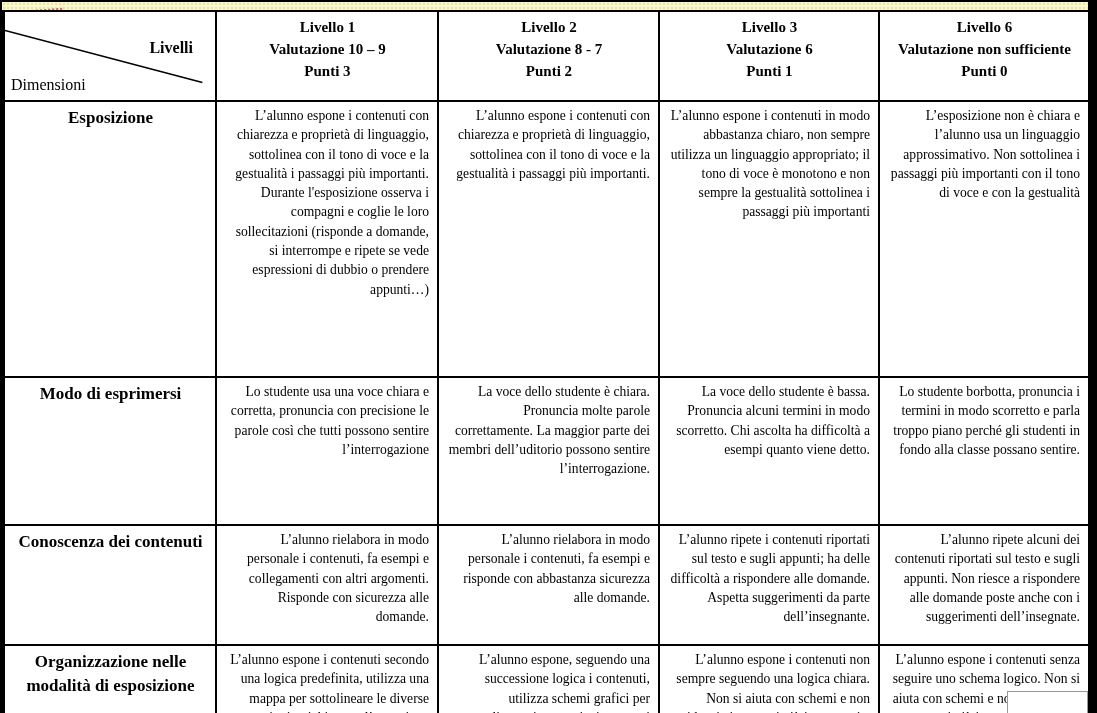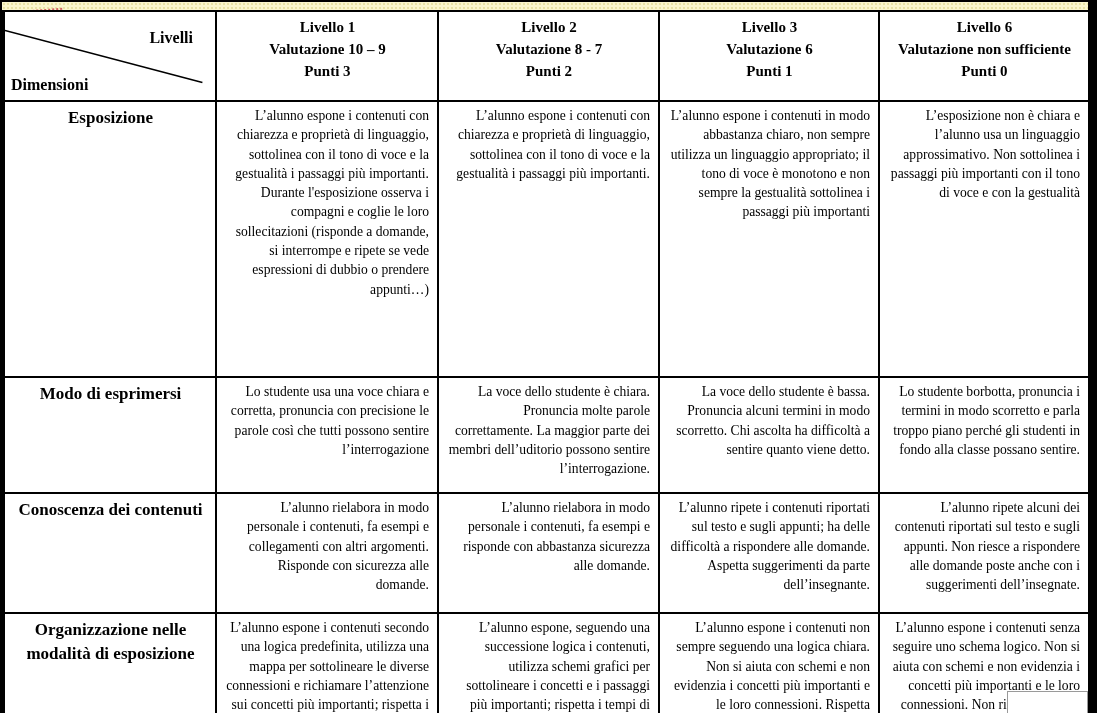--- a/index.html
+++ b/index.html
@@ -68,48 +68,48 @@
     padding: 0;
     font-weight: bold;
   }
   .corner-diagonal {
     position: absolute;
     top: 0; left: 0;
     width: 100%; height: 100%;
   }
   .corner-top-label {
     position: absolute;
-    top: 17px;
+    top: 27px;
     right: 22px;
     font-size: 16px;
     font-weight: bold;
   }
   .corner-bottom-label {
     position: absolute;
     bottom: 6px;
     left: 6px;
     font-size: 16px;
-    font-weight: bold;
+    font-weight: normal;
   }
   
   td.dim-cell {
     font-size: 17px;
     font-weight: bold;
     text-align: center;
     vertical-align: middle;
     line-height: 24px;
     padding: 4px 10px;
   }
   td.desc-cell {
     font-size: 13.6px;
     line-height: 19.3px;
     text-align: right;
   }
   tr.row-esposizione   { height: 276px; }
-  tr.row-modo          { height: 116px; }
+  tr.row-modo          { height: 148px; }
   tr.row-conoscenza    { height: 120px; }
   tr.row-organizzazione{ height: 172px; }
   .corner-box {
     position: absolute;
     left: 1007px;
     top: 691px;
     width: 79px;
     height: 24px;
     background: #fff;
     border: 1px solid #9a9a9a;
@@ -167,21 +167,21 @@
       <td class="desc-cell">L’alunno espone i contenuti con chiarezza e proprietà di linguaggio, sottolinea con il tono di voce e la gestualità i passaggi più importanti. Durante l'esposizione osserva i compagni e coglie le loro sollecitazioni (risponde a domande, si interrompe e ripete se vede espressioni di dubbio o prendere appunti…)</td>
       <td class="desc-cell">L’alunno espone i contenuti con chiarezza e proprietà di linguaggio, sottolinea con il tono di voce e la gestualità i passaggi più importanti.</td>
       <td class="desc-cell">L’alunno espone i contenuti in modo abbastanza chiaro, non sempre utilizza un linguaggio appropriato; il tono di voce è monotono e non sempre la gestualità sottolinea i passaggi più importanti</td>
       <td class="desc-cell">L’esposizione non è chiara e l’alunno usa un linguaggio approssimativo. Non sottolinea i passaggi più importanti con il tono di voce e con la gestualità</td>
     </tr>
 
     <tr class="row-modo">
       <td class="dim-cell">Modo di esprimersi</td>
       <td class="desc-cell">Lo studente usa una voce chiara e corretta, pronuncia con precisione le parole così che tutti possono sentire l’interrogazione</td>
       <td class="desc-cell">La voce dello studente è chiara. Pronuncia molte parole correttamente. La maggior parte dei membri dell’uditorio possono sentire l’interrogazione.</td>
-      <td class="desc-cell">La voce dello studente è bassa. Pronuncia alcuni termini in modo scorretto.  Chi ascolta ha difficoltà a sentire quanto viene detto.</td>
+      <td class="desc-cell">La voce dello studente è bassa. Pronuncia alcuni termini in modo scorretto.  Chi ascolta ha difficoltà a esempi quanto viene detto.</td>
       <td class="desc-cell">Lo studente borbotta, pronuncia i termini in modo scorretto e parla troppo piano perché gli studenti in fondo alla classe possano sentire.</td>
     </tr>
 
     <tr class="row-conoscenza">
       <td class="dim-cell">Conoscenza dei contenuti</td>
       <td class="desc-cell">L’alunno rielabora in modo personale i contenuti, fa esempi e collegamenti con altri argomenti. Risponde con sicurezza alle domande.</td>
       <td class="desc-cell">L’alunno rielabora in modo personale i contenuti, fa esempi e risponde con abbastanza sicurezza alle domande.</td>
       <td class="desc-cell">L’alunno ripete i contenuti riportati sul testo e sugli appunti; ha delle difficoltà a rispondere alle domande. Aspetta suggerimenti da parte dell’insegnante.</td>
       <td class="desc-cell">L’alunno ripete alcuni dei contenuti riportati sul testo e sugli appunti. Non riesce a rispondere alle domande poste anche con i suggerimenti dell’insegnate.</td>
     </tr>

